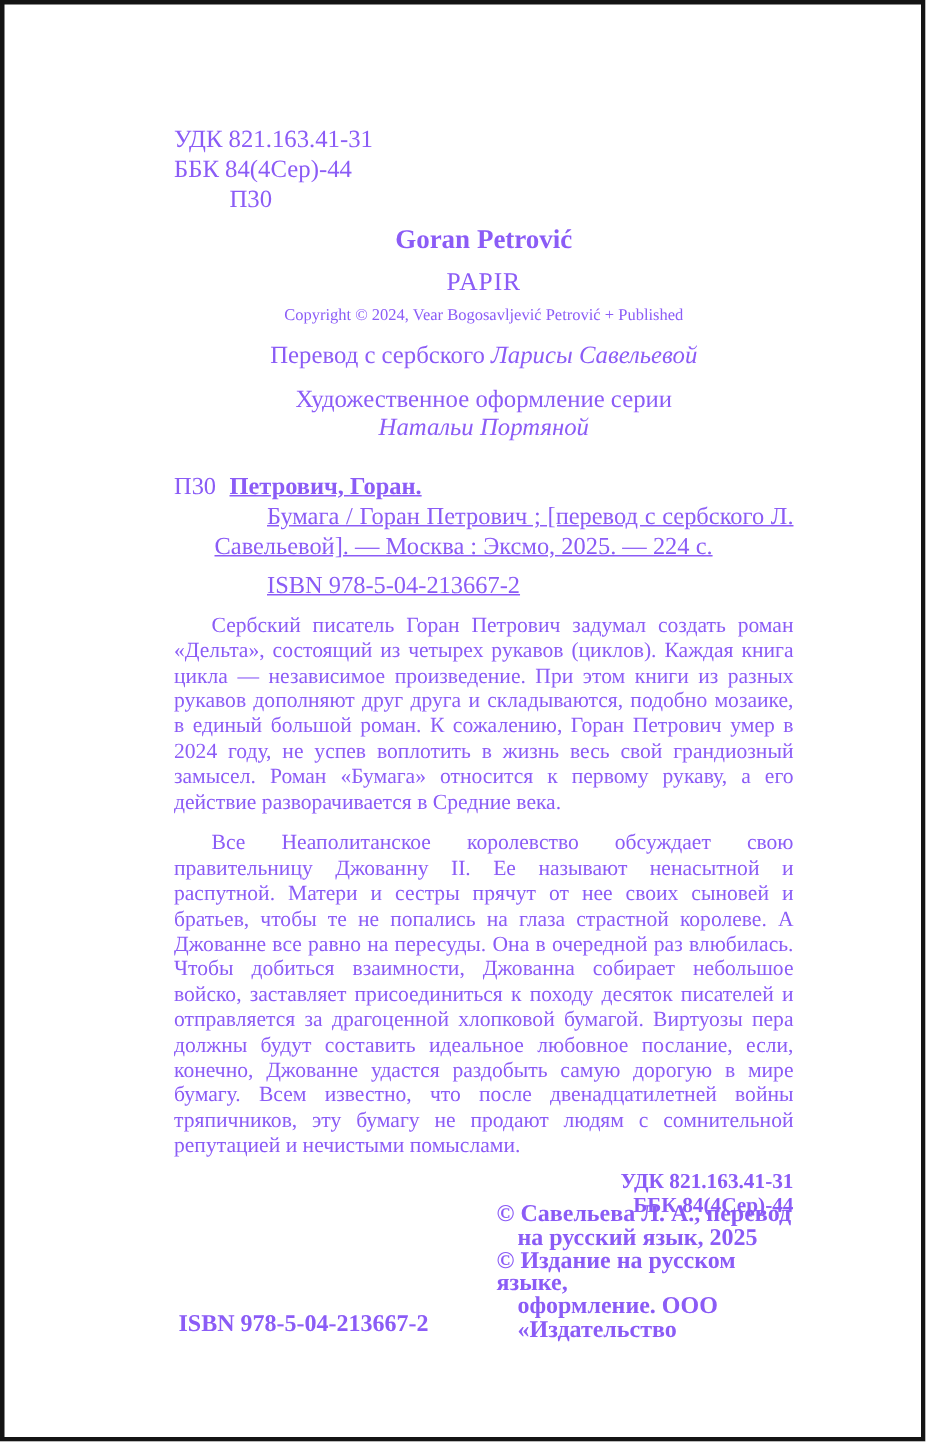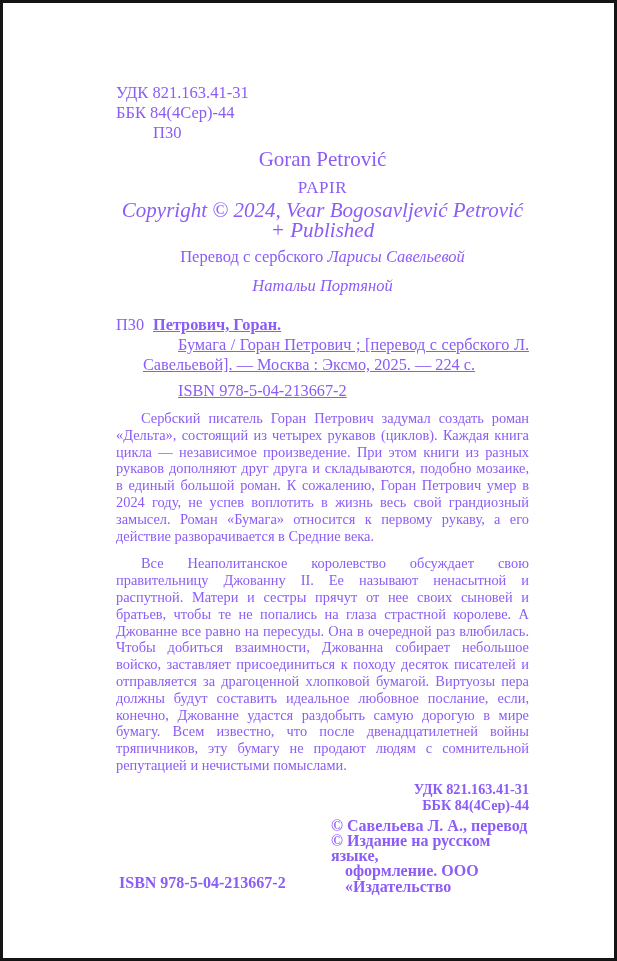--- a/index.html
+++ b/index.html
@@ -12,23 +12,23 @@
     border:3px solid #141414;
     overflow:hidden;
     font-family:"Liberation Serif","DejaVu Serif",serif;
     color:#8b5cf6;
     -webkit-font-smoothing:antialiased;
   }
   .content{padding:80px 85px 0 113px;}
   .id-top{font-size:16.5px;line-height:20px;}
   .id-top .code{padding-left:37px;}
   .center{text-align:center;}
-  .author-line{margin:6px 0 0 0;font-size:21px;line-height:21px;}
+  .author-line{margin:6px 0 0 0;font-size:18px;line-height:21px;font-weight:bold;}
   .title-line{margin:7px 0 0 0;font-size:17px;line-height:21px;letter-spacing:0.6px;}
-  .copyright-line{margin:2px 0 0 0;font-size:21px;line-height:20px;font-style:italic;}
+  .copyright-line{margin:2px 0 0 0;font-size:11px;line-height:20px;}
   .translation-line{margin:6px 0 0 0;font-size:16.5px;line-height:21px;}
   .design-block{margin:9px 0 0 0;font-size:16.5px;line-height:19px;}
   i{}
   b{font-weight:bold;}
   .cat{margin-top:20px;font-size:16.3px;line-height:20px;text-decoration:underline;}
   .cat-head .cat-label{display:inline-block;width:37px;}
   .cat-desc{margin:0 0 0 27px;text-indent:35px;text-align:justify;}
   .cat-isbn{margin:6px 0 0 62px;}
   .annot{font-size:14.4px;line-height:16.8px;text-align:justify;text-indent:25px;margin:0;hyphens:auto;}
   .annot.p1{margin-top:9px;}
@@ -59,20 +59,21 @@
 
     <p class="center copyright-line">
       <span>Copyright © 2024, Vear Bogosavljević Petrović + Published</span><br>
     </p>
 
     <p class="center translation-line">
       <span>Перевод с сербского </span><i>Ларисы Савельевой</i>
     </p>
 
     <div class="center design-block">
+      <div>Художественное оформление серии</div>
       <div><i>Натальи Портяной</i></div>
     </div>
 
     <div class="cat">
       <div class="cat-head">
         <span class="cat-label">П30</span><b>Петрович, Горан.</b>
       </div>
       <p class="cat-desc">Бумага / Горан Петрович ; [перевод с сербского Л. Савельевой]. — Москва : Эксмо, 2025. — 224 с.</p>
       <div class="cat-isbn">ISBN 978-5-04-213667-2</div>
     </div>
@@ -84,17 +85,18 @@
       <div>УДК 821.163.41-31</div>
       <div>ББК 84(4Сер)-44</div>
     </div>
 
   </div>
 
   <div class="bottom-row">
     <div class="isbn-bottom">ISBN 978-5-04-213667-2</div>
     <div class="credits">
       <div>© Савельева Л. А., перевод</div>
+      <div class="credit-cont">на русский язык, 2025</div>
       <div>© Издание на русском языке,</div>
       <div class="credit-cont">оформление. ООО «Издательство</div>
     </div>
   </div>
 </div>
 
 </body></html>

